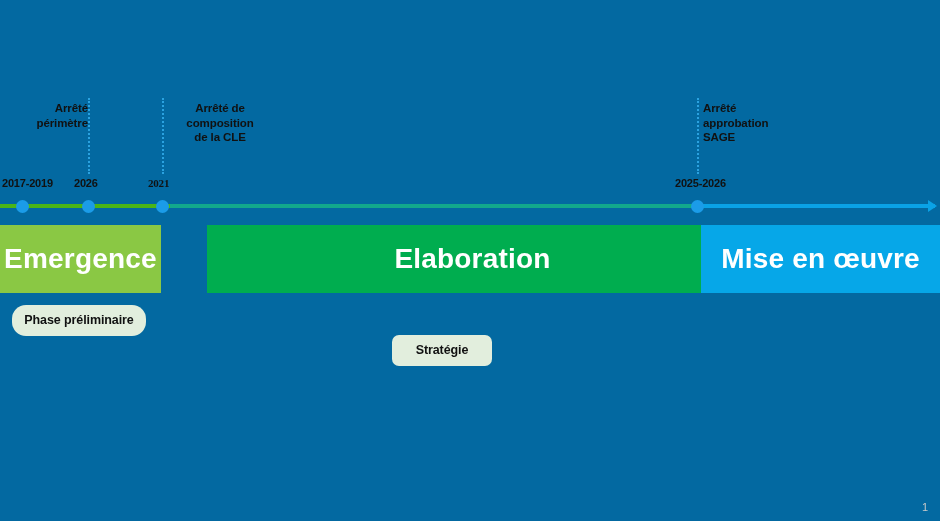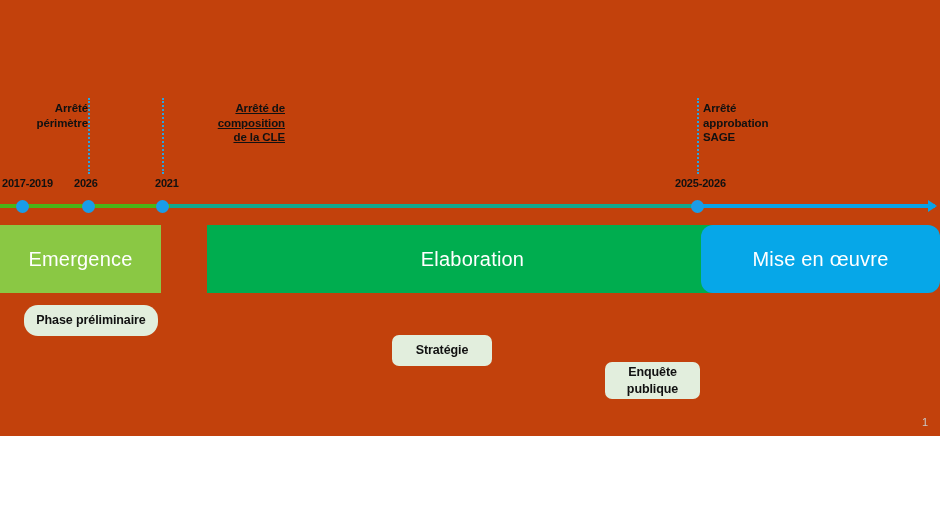--- a/index.html
+++ b/index.html
@@ -6,22 +6,22 @@
     margin: 0;
     padding: 0;
     background: #ffffff;
   }
   body {
     font-family: "Liberation Sans", sans-serif;
   }
   #slide {
     position: relative;
     width: 940px;
-    height: 436px;
-    background: #c2410c;
+    height: 521px;
+    background: #0369a1;
     overflow: hidden;
   }
 
   
   .milestone-label {
     position: absolute;
     font-size: 11.5px;
     font-weight: bold;
     color: #111111;
     line-height: 1.28;
@@ -73,22 +73,22 @@
     background: #1b9ce8;
   }
 
   
   .phase-bar {
     position: absolute;
     display: flex;
     align-items: center;
     justify-content: center;
     color: #ffffff;
-    font-size: 20px;
-    font-weight: normal;
+    font-size: 28px;
+    font-weight: bold;
     letter-spacing: 0.2px;
   }
   .phase-emergence { background: #8ac844; }
   .phase-elaboration { background: #00ad4f; }
   .phase-mise { background: #06a7e8; }
 
   
   .step-chip {
     position: absolute;
     background: #e2eedd;
@@ -117,58 +117,56 @@
   }
 </style>
 </head>
 <body>
 
 <div id="slide">
 
   <div class="milestone-label" style="left:32px; top:101px; width:56px; text-align:right;">Arrêté
 périmètre</div>
 
-  <div class="milestone-label" style="left:175px; top:101px; width:110px; text-align:right;text-decoration:underline;">Arrêté de
+  <div class="milestone-label" style="left:165px; top:101px; width:110px; text-align:center;">Arrêté de
 composition
 de la CLE</div>
 
   <div class="milestone-label" style="left:703px; top:101px; width:110px; text-align:left;">Arrêté
 approbation
 SAGE</div>
 
   <div class="dotted-line" style="left:88px; top:98px; height:76px;"></div>
   <div class="dotted-line" style="left:162px; top:98px; height:76px;"></div>
   <div class="dotted-line" style="left:697px; top:98px; height:76px;"></div>
 
   <div class="year-label" style="left:2px; top:177px;">2017-2019</div>
   <div class="year-label" style="left:74px; top:177px;">2026</div>
-  <div class="year-label" style="left:155px; top:177px;">2021</div>
+  <div class="year-label" style="left:148px; top:177px;font-family:Liberation Serif, serif;">2021</div>
   <div class="year-label" style="left:675px; top:177px;">2025-2026</div>
 
   <div class="axis-green" style="left:0px; top:204px; width:175px;"></div>
   <div class="axis-teal" style="left:170px; top:204px; width:530px;"></div>
   <div class="axis-blue" style="left:695px; top:204px; width:240px;"></div>
   <div class="axis-arrow" style="left:928px; top:200px;"></div>
 
   <div class="axis-dot" style="left:16px; top:200px;"></div>
   <div class="axis-dot" style="left:82px; top:200px;"></div>
   <div class="axis-dot" style="left:156px; top:200px;"></div>
   <div class="axis-dot" style="left:691px; top:200px;"></div>
 
   <div class="phase-bar phase-emergence" style="left:0px; top:225px; width:161px; height:68px;">Emergence</div>
 
   <div class="phase-bar phase-elaboration" style="left:166px; top:225px; width:531px; height:68px;margin-left:41px;">Elaboration</div>
 
-  <div class="phase-bar phase-mise" style="left:701px; top:225px; width:239px; height:68px;border-radius:12px;">Mise en œuvre</div>
+  <div class="phase-bar phase-mise" style="left:701px; top:225px; width:239px; height:68px;">Mise en œuvre</div>
 
-  <div class="step-chip" style="left:24px; top:305px; width:134px; height:31px;border-radius:14px;">Phase préliminaire</div>
+  <div class="step-chip" style="left:12px; top:305px; width:134px; height:31px;border-radius:14px;">Phase préliminaire</div>
 
 
 
   <div class="step-chip" style="left:392px; top:335px; width:100px; height:31px;">Stratégie</div>
 
 
-  <div class="step-chip" style="left:605px; top:362px; width:95px; height:37px;">Enquête
-publique</div>
 
   <div class="page-number">1</div>
 
 </div>
 
 </body></html>

